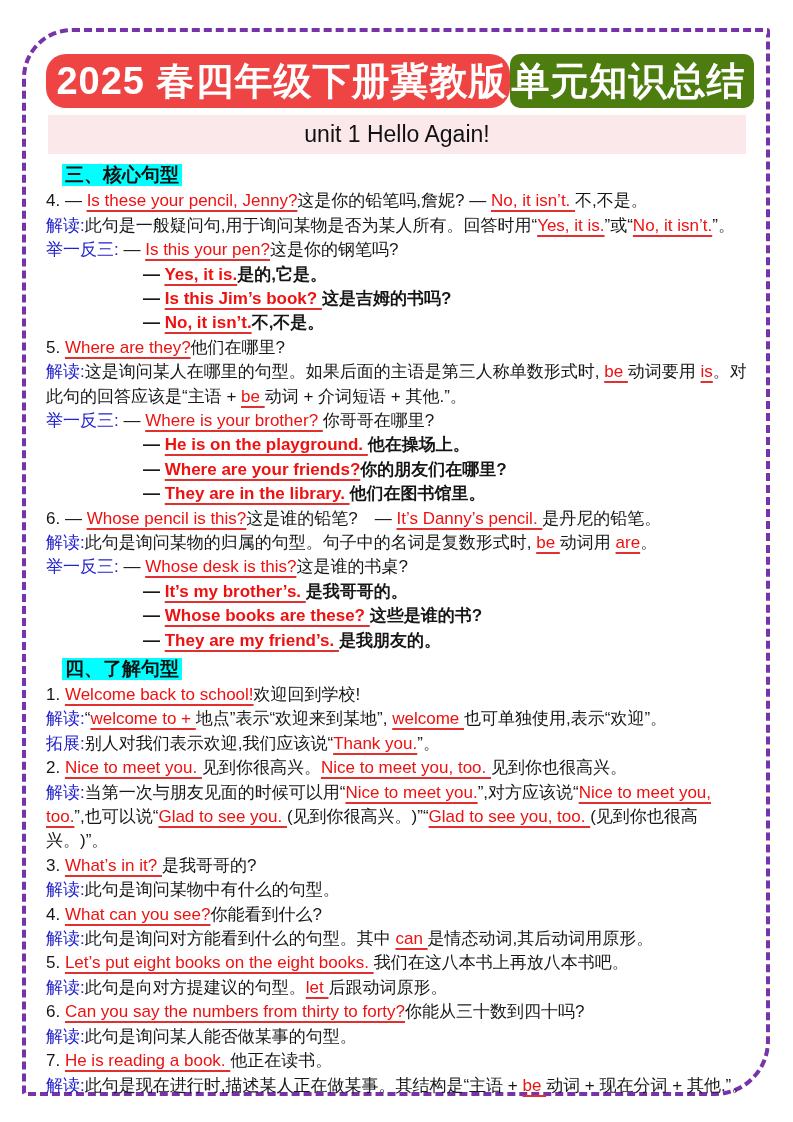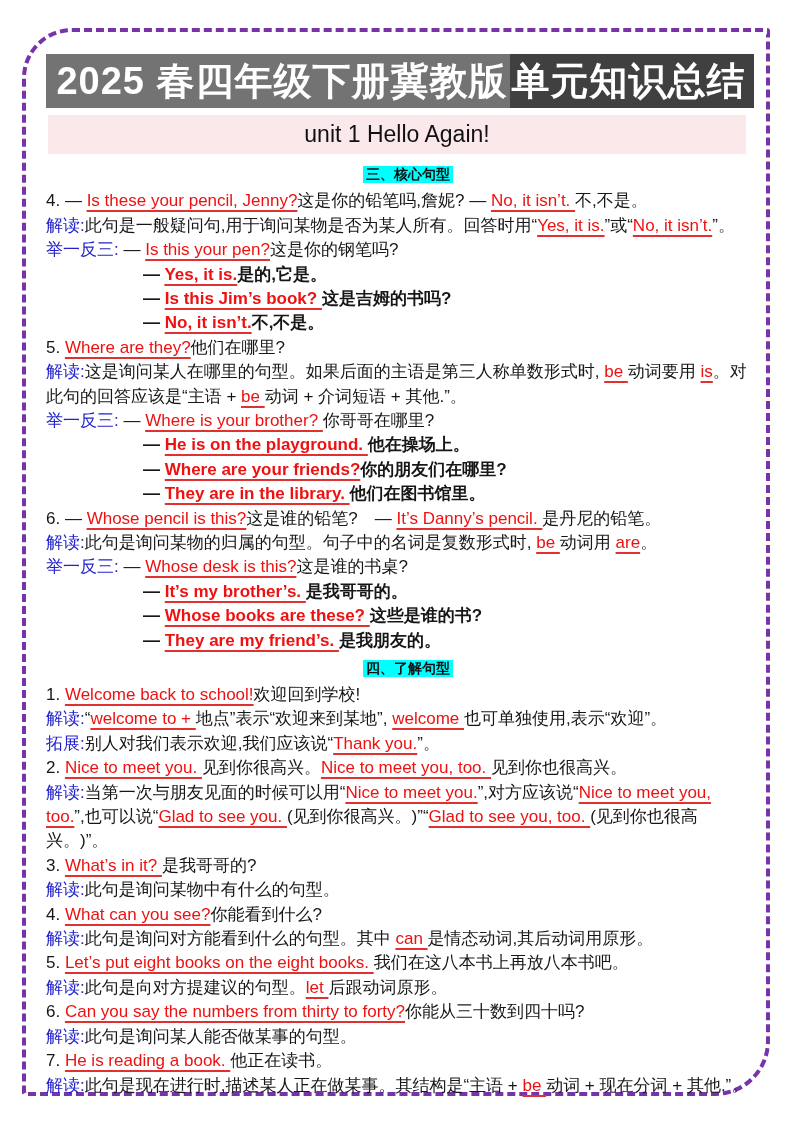--- a/index.html
+++ b/index.html
@@ -15,30 +15,30 @@
     box-sizing:border-box;
   }
   .content{
     position:absolute;left:46px;top:46px;width:708px;
   }
   .title-wrap{
     text-align:center;margin:10px 0 8px 0;
     font-size:38px;font-weight:bold;color:#ffffff;line-height:1.35;
     letter-spacing:1px;white-space:nowrap;
   }
-  .title-red{background:#737373;padding:6px 2px 6px 10px;}
-  .title-blue{background:#404040;padding:6px 8px 6px 2px;}
+  .title-red{background:#ef4444;padding:6px 2px 6px 10px;border-radius:20px;}
+  .title-blue{background:#4d7c0f;padding:6px 8px 6px 2px;border-radius:10px;}
   .unit-bar{
     background:#fbe8eb;text-align:center;
     font-size:23px;color:#111;padding:6px 0;margin:0 8px 8px 2px;
     font-weight:500;
   }
   .sec-head{
-    font-size:14px;font-weight:600;color:#111;
-    margin:3px 0 2px 16px;line-height:25px;text-align:center;
+    font-size:19px;font-weight:600;color:#111;
+    margin:3px 0 2px 16px;line-height:25px;
   }
   .sec-head .hl{background:#00ffff;padding:0 3px 1px 3px;}
   .doc-body{color:#161616;}
   .line{
     font-size:17px;line-height:24.4px;color:#161616;
     font-weight:500;
   }
   .line.ind{padding-left:97px;font-weight:bold;}
   .seg-b{color:#161616;}
   .seg-lb{color:#2222cc;}

